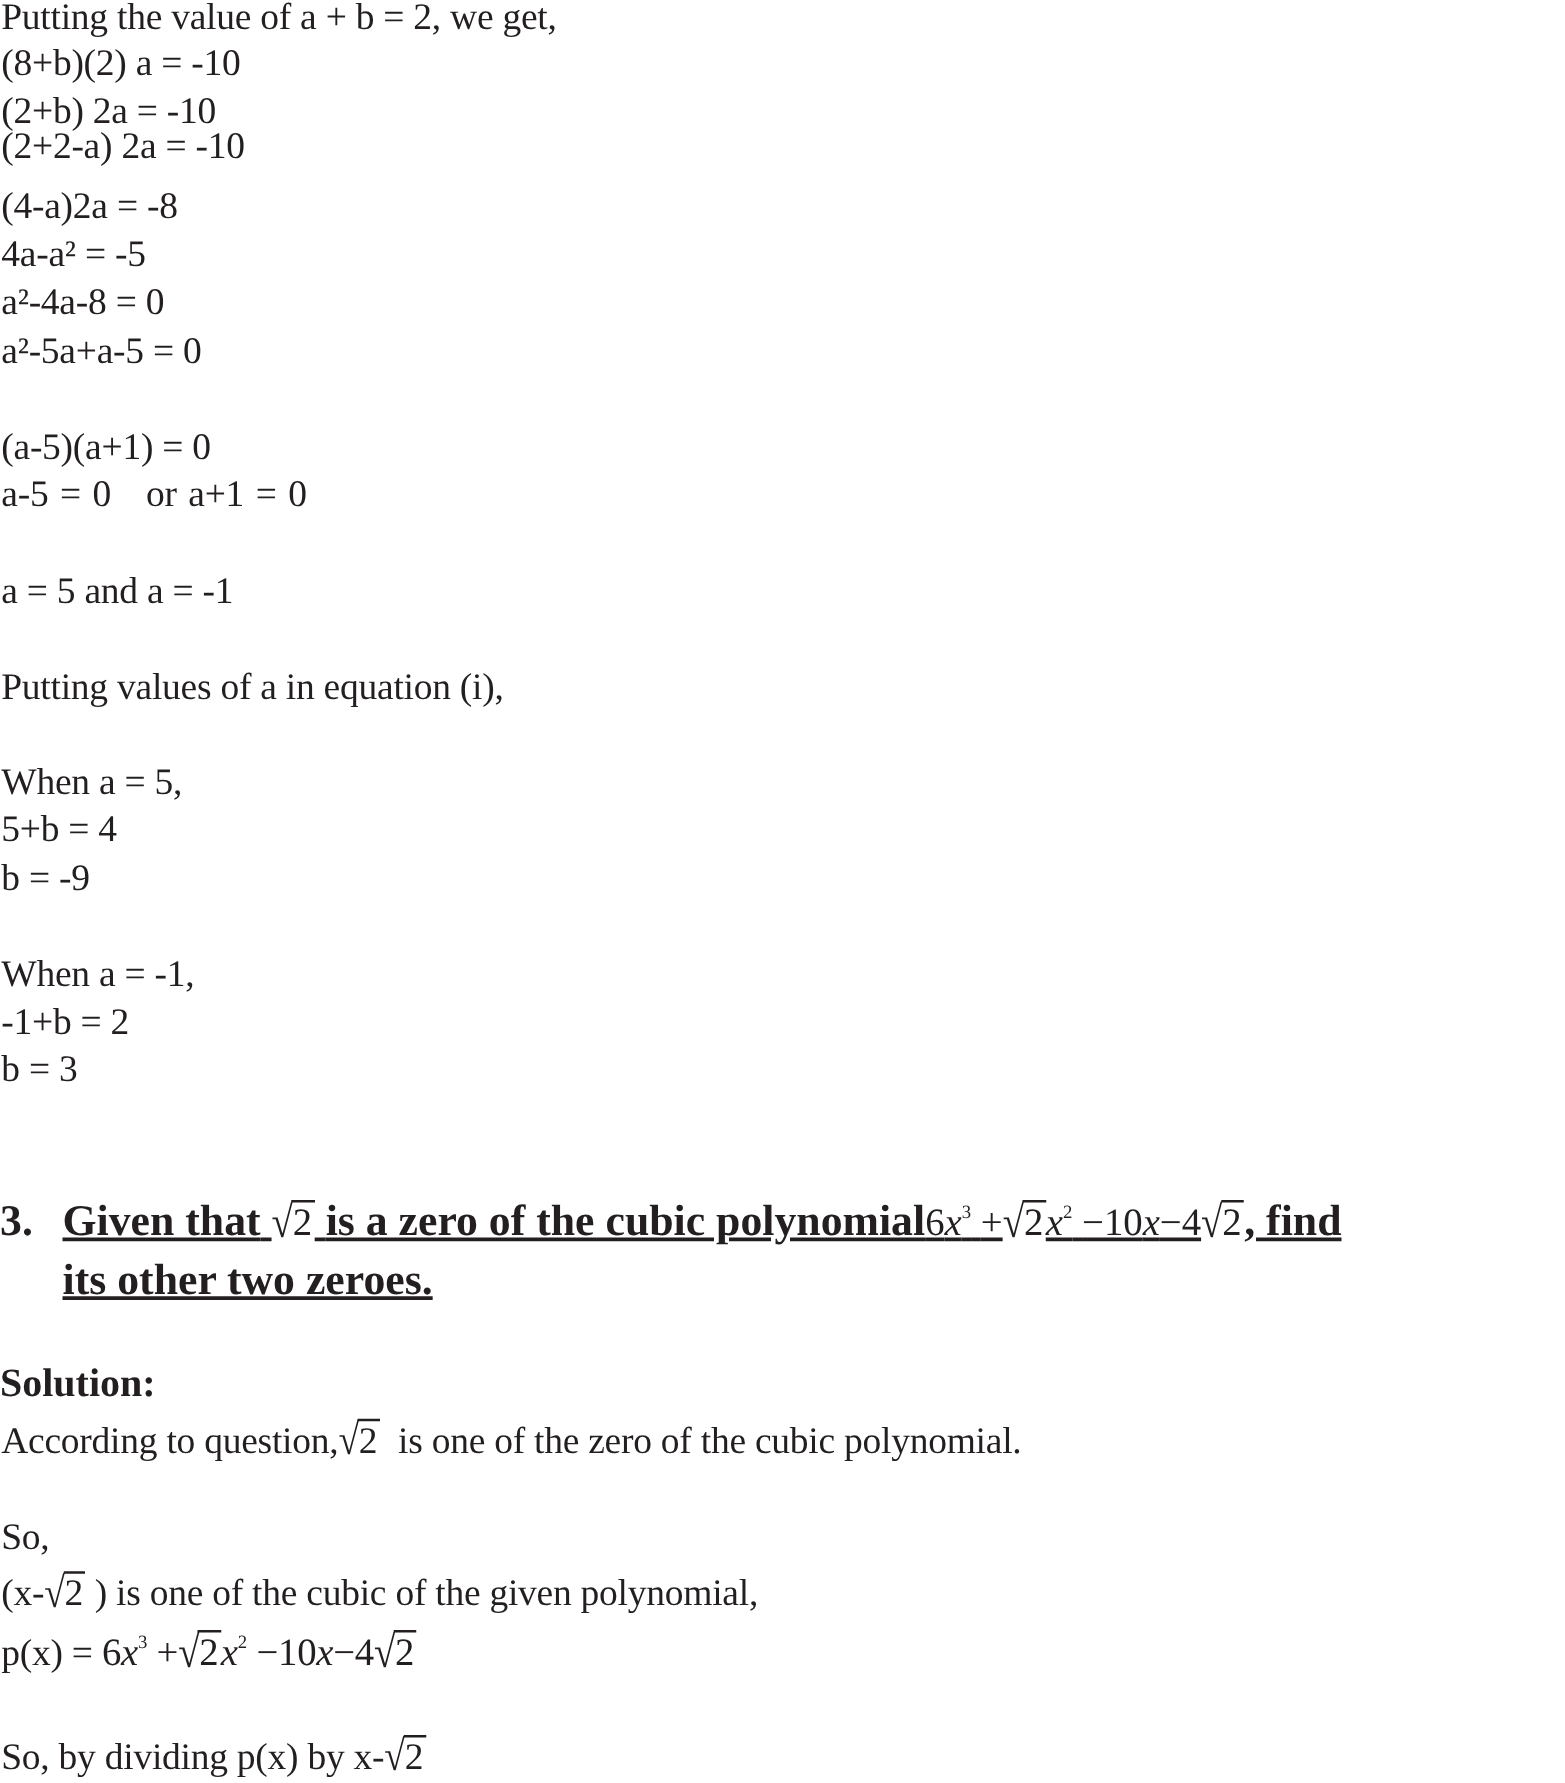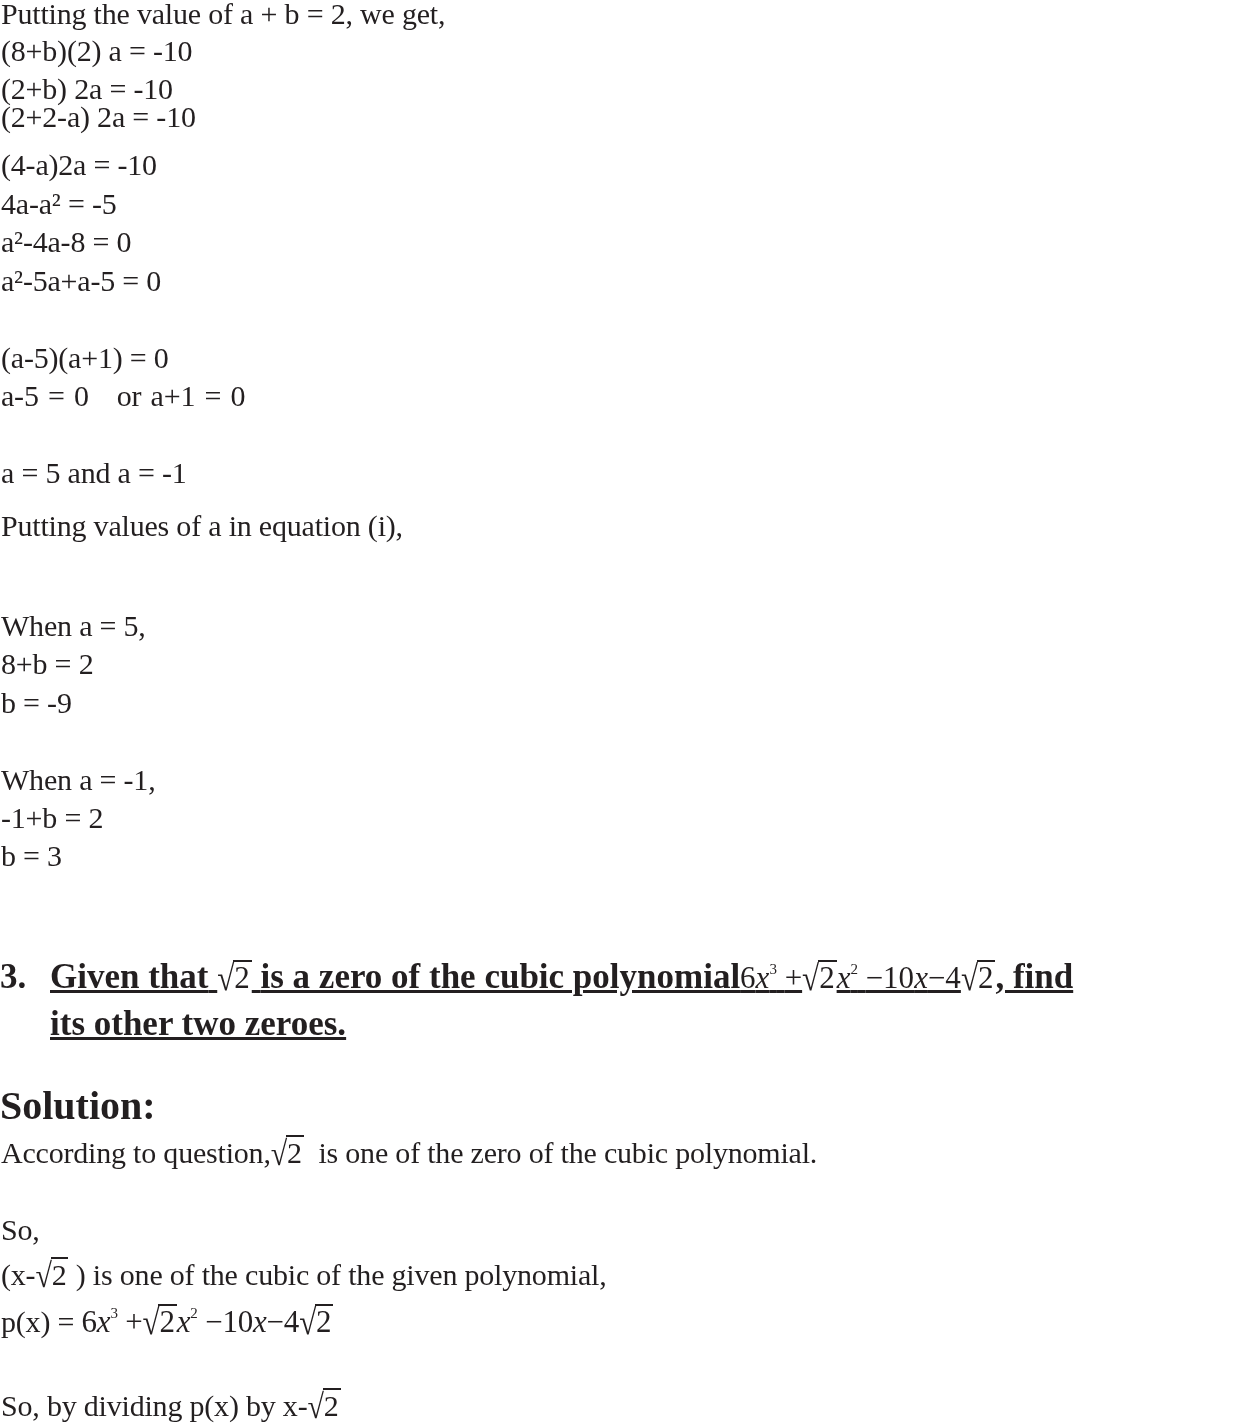--- a/index.html
+++ b/index.html
@@ -63,44 +63,44 @@
     .sqrt .under {
       border-top: 2px solid #231f20;
       padding: 0 2px 0 1px;
       display: inline-block;
       line-height: 1.05;
     }
     .heading {
       position: absolute;
       left: 0;
       font-weight: bold;
-      font-size: 40px;
+      font-size: 32px;
       line-height: 40px;
       white-space: nowrap;
     }
   </style>
 </head>
 <body>
 
 <div>
 
   <div class="line" style="top:-4px">Putting the value of a + b = 2, we get,</div>
   <div class="line" style="top:33px">(8+b)(2) a = -10</div>
   <div class="line" style="top:71px">(2+b) 2a = -10</div>
   <div class="line" style="top:99px">(2+2-a) 2a = -10</div>
-  <div class="line" style="top:147px">(4-a)2a = -10</div>
+  <div class="line" style="top:147px">(4-a)2a = -8</div>
   <div class="line" style="top:186px">4a-a² = -5</div>
   <div class="line" style="top:224px">a²-4a-8 = 0</div>
   <div class="line" style="top:263px">a²-5a+a-5 = 0</div>
   <div class="line" style="top:340px">(a-5)(a+1) = 0</div>
   <div class="line" style="top:378px; word-spacing:2px; white-space:pre;">a-5 = 0   or a+1 = 0</div>
   <div class="line" style="top:455px">a = 5 and a = -1</div>
-  <div class="line" style="top:508px">Putting values of a in equation (i),</div>
+  <div class="line" style="top:532px">Putting values of a in equation (i),</div>
   <div class="line" style="top:608px">When a = 5,</div>
-  <div class="line" style="top:646px">8+b = 2</div>
+  <div class="line" style="top:646px">5+b = 4</div>
   <div class="line" style="top:685px">b = -9</div>
   <div class="line" style="top:762px">When a = -1,</div>
   <div class="line" style="top:800px">-1+b = 2</div>
   <div class="line" style="top:838px">b = 3</div>
 
   <div class="q-num" style="top:957px">3.</div>
   <div class="q-text" style="top:957px">
     <span>Given that</span>
     <span class="math"><span class="sqrt"><span class="rad">√</span><span class="under">2</span></span></span>
     <span>is a zero of the cubic polynomial</span><span class="math"><span>6</span><i>x</i><span class="sup">3</span> <span>+</span><span class="sqrt"><span class="rad">√</span><span class="under" style="border-top-width:2px">2</span></span><i>x</i><span class="sup">2</span> <span>−10</span><i>x</i><span>−4</span><span class="sqrt"><span class="rad">√</span><span class="under">2</span></span></span><span>, find</span>

